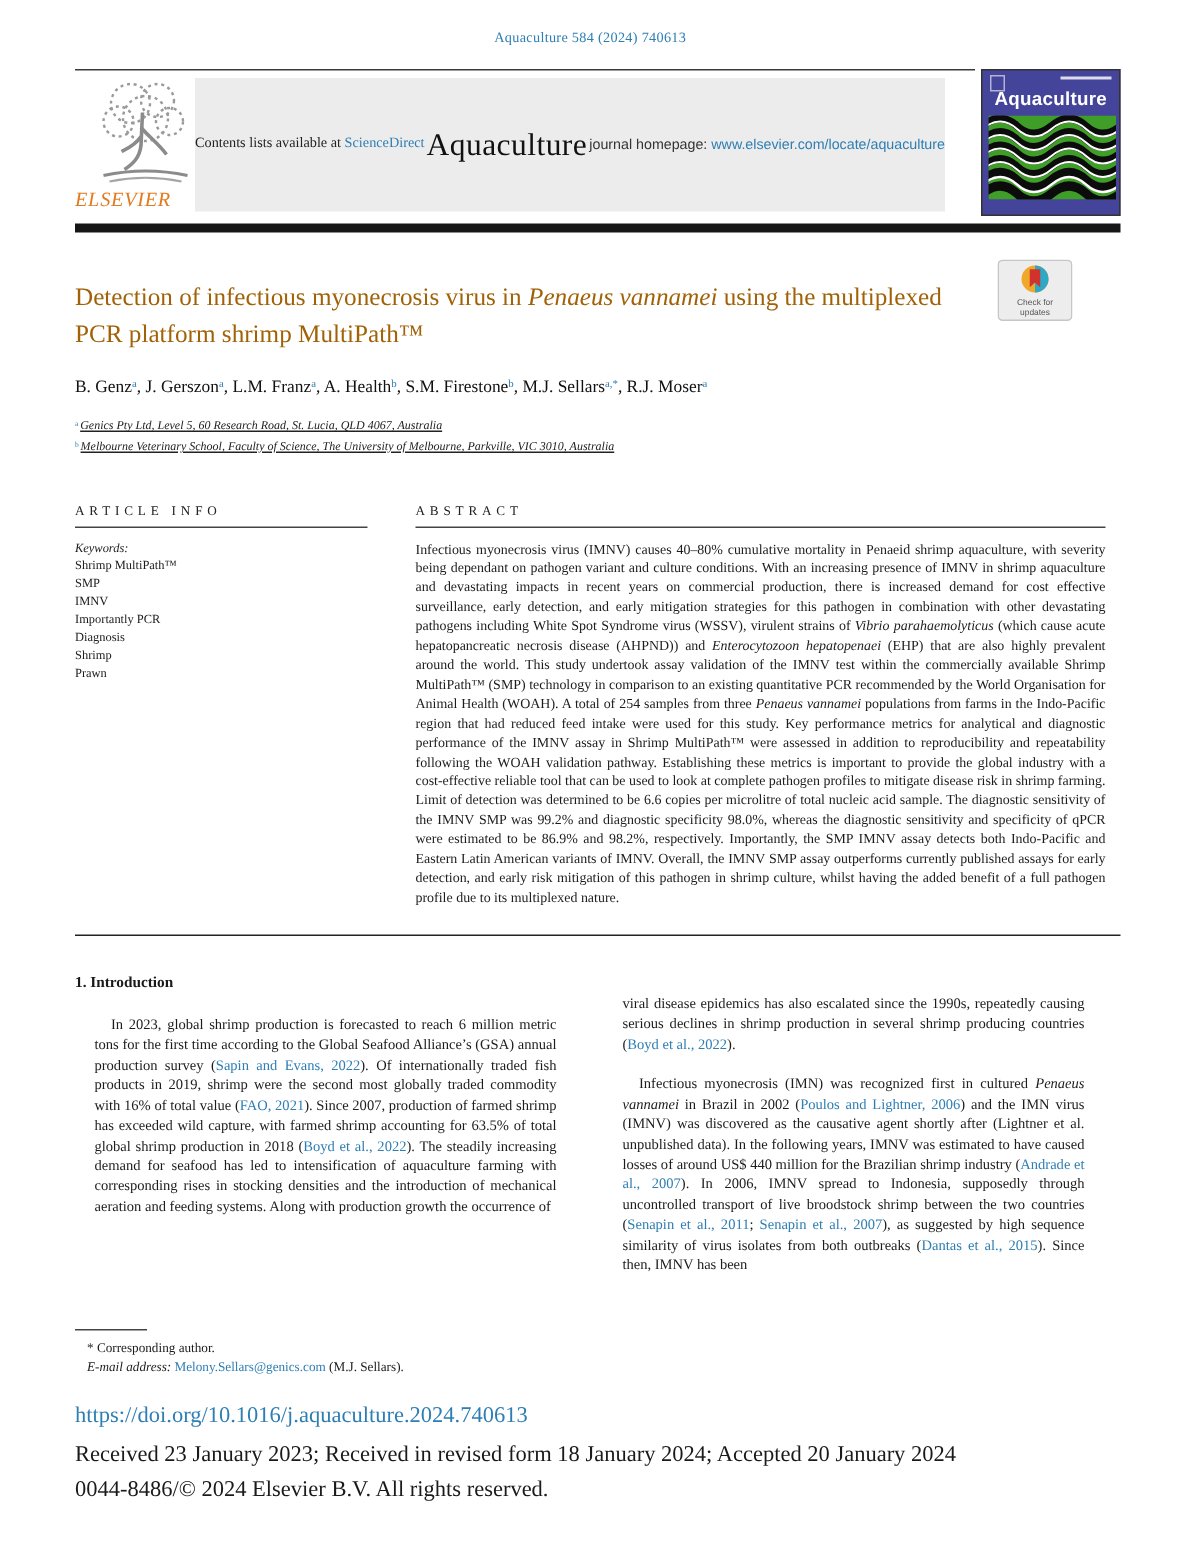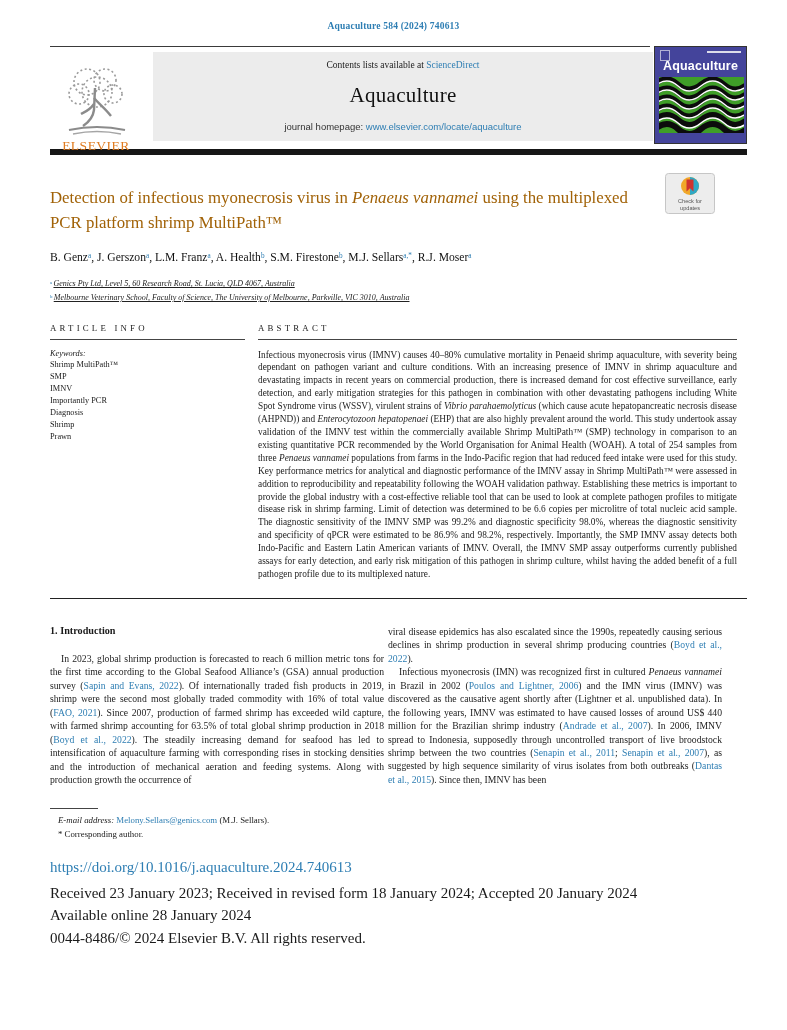--- a/index.html
+++ b/index.html
@@ -5,64 +5,64 @@
   html,body{margin:0;padding:0;}
   body{
     width:787px;height:1030px;background:#ffffff;overflow:hidden;
     font-family:"Liberation Serif","DejaVu Serif",serif;color:#1a1a1a;
     -webkit-font-smoothing:antialiased;
   }
   .i{font-style:italic;}
   .lk{color:#2e7eb3;}
   .sup{font-size:0.62em;position:relative;top:-0.45em;color:#2e7eb3;}
   
-  .citation{padding-top:21px;text-align:center;font-size:9.5px;color:#2e7eb3;letter-spacing:.2px;font-weight:bold;}
+  .citation{padding-top:21px;text-align:center;font-size:9.5px;color:#2e7eb3;letter-spacing:.2px;}
   
   .masthead{position:relative;margin:15px 40px 0 50px;height:101px;}
   .mast-rule{position:absolute;top:0;left:0;width:600px;height:1.3px;background:#3a3a3a;}
-  .elsevier{position:absolute;left:0;top:18px;width:92px;height:94px;text-align:center;}
+  .elsevier{position:absolute;left:0;top:5px;width:92px;height:94px;font-style:italic;}
   .elsevier .tree{display:block;margin:0 auto;}
   .elsevier .els-word{font-family:"Liberation Serif",serif;font-size:13.5px;color:#e07b1f;letter-spacing:.5px;margin-top:-2px;}
-  .graybox{position:absolute;left:103px;top:6px;width:500px;height:89px;background:#ececec;
-    display:flex;flex-direction:column;align-items:center;justify-content:space-between;padding:8px 0 9px 0;box-sizing:border-box;}
+  .graybox{position:absolute;left:80px;top:6px;width:500px;height:89px;background:#ececec;
+    display:flex;flex-direction:row;align-items:center;justify-content:space-between;padding:8px 0 9px 0;box-sizing:border-box;}
   .contents-line{font-size:9.5px;color:#222;}
   .journal-title{font-size:21px;color:#111;letter-spacing:.3px;}
   .homepage-line{font-family:Liberation Sans, sans-serif;font-size:9.5px;color:#333;}
   .cover{position:absolute;right:0;top:0;width:93px;height:98px;background:#44449b;border:1px solid #333;box-sizing:border-box;}
   .cover .cov-topbar{position:absolute;top:4px;right:5px;width:34px;height:2px;background:#dcdcea;}
   .cover .cov-mark{position:absolute;top:3px;left:5px;width:8px;height:9px;border:1px solid #cfcfe4;opacity:.8;}
   .cover .cov-title{position:absolute;top:12px;left:0;width:100%;text-align:center;
     font-family:"Liberation Sans","DejaVu Sans",sans-serif;font-weight:bold;font-size:12.5px;color:#ffffff;letter-spacing:.2px;}
   .cover .cov-waves{position:absolute;left:4px;right:4px;top:30px;height:56px;}
   
   .black-bar{margin:2px 40px 0 50px;height:6px;background:#161616;}
   
   .title-row{position:relative;margin:30px 50px 0 50px;padding-right:105px;}
   .article-title{font-size:16.8px;line-height:1.5;font-weight:normal;color:#a16207;margin:0;}
   .check-badge{position:absolute;right:22px;top:-12px;width:50px;height:41px;cursor:pointer;}
   
   .authors{margin:16px 50px 0 50px;font-size:11.6px;color:#111;}
   .affils{margin:13px 50px 0 50px;font-size:8px;line-height:1.7;color:#222;}
   .affils .aff-row .i{color:#222;text-decoration:underline;}
   
-  .info-abs{display:flex;gap:13px;margin:18px 50px 0 50px;}
+  .info-abs{display:flex;gap:32px;margin:30px 50px 0 50px;}
   .info-col{width:195px;flex:none;}
   .abs-col{flex:1;}
   .sec-head{font-size:8.8px;letter-spacing:3.2px;color:#222;margin:0 0 6px 0;font-weight:normal;}
   .sec-rule{height:1px;background:#444;margin:0 0 9px 0;}
   .kw-label{font-size:8.3px;font-style:italic;margin-bottom:1px;}
   .kw{font-size:8.3px;line-height:1.45;}
   .abstract-text{font-size:9.3px;line-height:12.9px;text-align:justify;color:#1c1c1c;}
   
   .divider{margin:17px 40px 0 50px;border-top:1.4px solid #222;}
   
-  .intro{display:flex;gap:4px;margin:26px 40px 0 50px;}
+  .intro{display:flex;gap:18px;margin:26px 40px 0 50px;}
   .col{width:334px;flex:none;}
   .intro-head{font-size:10.2px;font-weight:bold;margin:0 0 16px 0;}
-  .bodyp{font-size:9.7px;line-height:13.45px;text-align:justify;margin:0;color:#1c1c1c;}
+  .bodyp{font-size:9.7px;line-height:13.45px;text-align:justify;margin:13px;color:#1c1c1c;}
   .indent{text-indent:11px;}
   
   .footnote{margin:22px 40px 0 50px;}
   .fn-rule{width:48px;border-top:1px solid #444;margin-bottom:5px;}
   .fn-line{font-size:8.8px;line-height:1.5;padding-left:8px;}
   .fn-line.star::before{content:"";}
   
   .footer{margin:15px 40px 0 50px;font-size:15px;line-height:1.52;}
   .footer .doi{color:#2e7eb3;margin-bottom:3px;}
 </style>
@@ -178,22 +178,21 @@
     <p class="bodyp indent"><span>In 2023, global shrimp production is forecasted to reach 6 million metric tons for the first time according to the Global Seafood Alliance’s (GSA) annual production survey (</span><span class="lk">Sapin and Evans, 2022</span><span>). Of internationally traded fish products in 2019, shrimp were the second most globally traded commodity with 16% of total value (</span><span class="lk">FAO, 2021</span><span>). Since 2007, production of farmed shrimp has exceeded wild capture, with farmed shrimp accounting for 63.5% of total global shrimp production in 2018 (</span><span class="lk">Boyd et al., 2022</span><span>). The steadily increasing demand for seafood has led to intensification of aquaculture farming with corresponding rises in stocking densities and the introduction of mechanical aeration and feeding systems. Along with production growth the occurrence of</span></p>
   </div>
   <div class="col">
     <p class="bodyp"><span>viral disease epidemics has also escalated since the 1990s, repeatedly causing serious declines in shrimp production in several shrimp producing countries (</span><span class="lk">Boyd et al., 2022</span><span>).</span></p>
     <p class="bodyp indent"><span>Infectious myonecrosis (IMN) was recognized first in cultured </span><span class="i">Penaeus vannamei</span><span> in Brazil in 2002 (</span><span class="lk">Poulos and Lightner, 2006</span><span>) and the IMN virus (IMNV) was discovered as the causative agent shortly after (Lightner et al. unpublished data). In the following years, IMNV was estimated to have caused losses of around US$ 440 million for the Brazilian shrimp industry (</span><span class="lk">Andrade et al., 2007</span><span>). In 2006, IMNV spread to Indonesia, supposedly through uncontrolled transport of live broodstock shrimp between the two countries (</span><span class="lk">Senapin et al., 2011</span><span>; </span><span class="lk">Senapin et al., 2007</span><span>), as suggested by high sequence similarity of virus isolates from both outbreaks (</span><span class="lk">Dantas et al., 2015</span><span>). Since then, IMNV has been</span></p>
   </div>
 </div>
 
 <div class="footnote">
   <div class="fn-rule"></div>
+  <div class="fn-line star">* Corresponding author.</div>
   <div class="fn-line"><span class="i">E-mail address: </span><span class="lk">Melony.Sellars@genics.com</span><span> (M.J. Sellars).</span></div>
-  <div class="fn-line star">* Corresponding author.</div>
 </div>
 
 <div class="footer">
   <div class="doi">https://doi.org/10.1016/j.aquaculture.2024.740613</div>
   <div>Received 23 January 2023; Received in revised form 18 January 2024; Accepted 20 January 2024</div>
-  <div>Available online 28 January 2024</div>
   <div>0044-8486/© 2024 Elsevier B.V. All rights reserved.</div>
 </div>
 
 </body></html>

